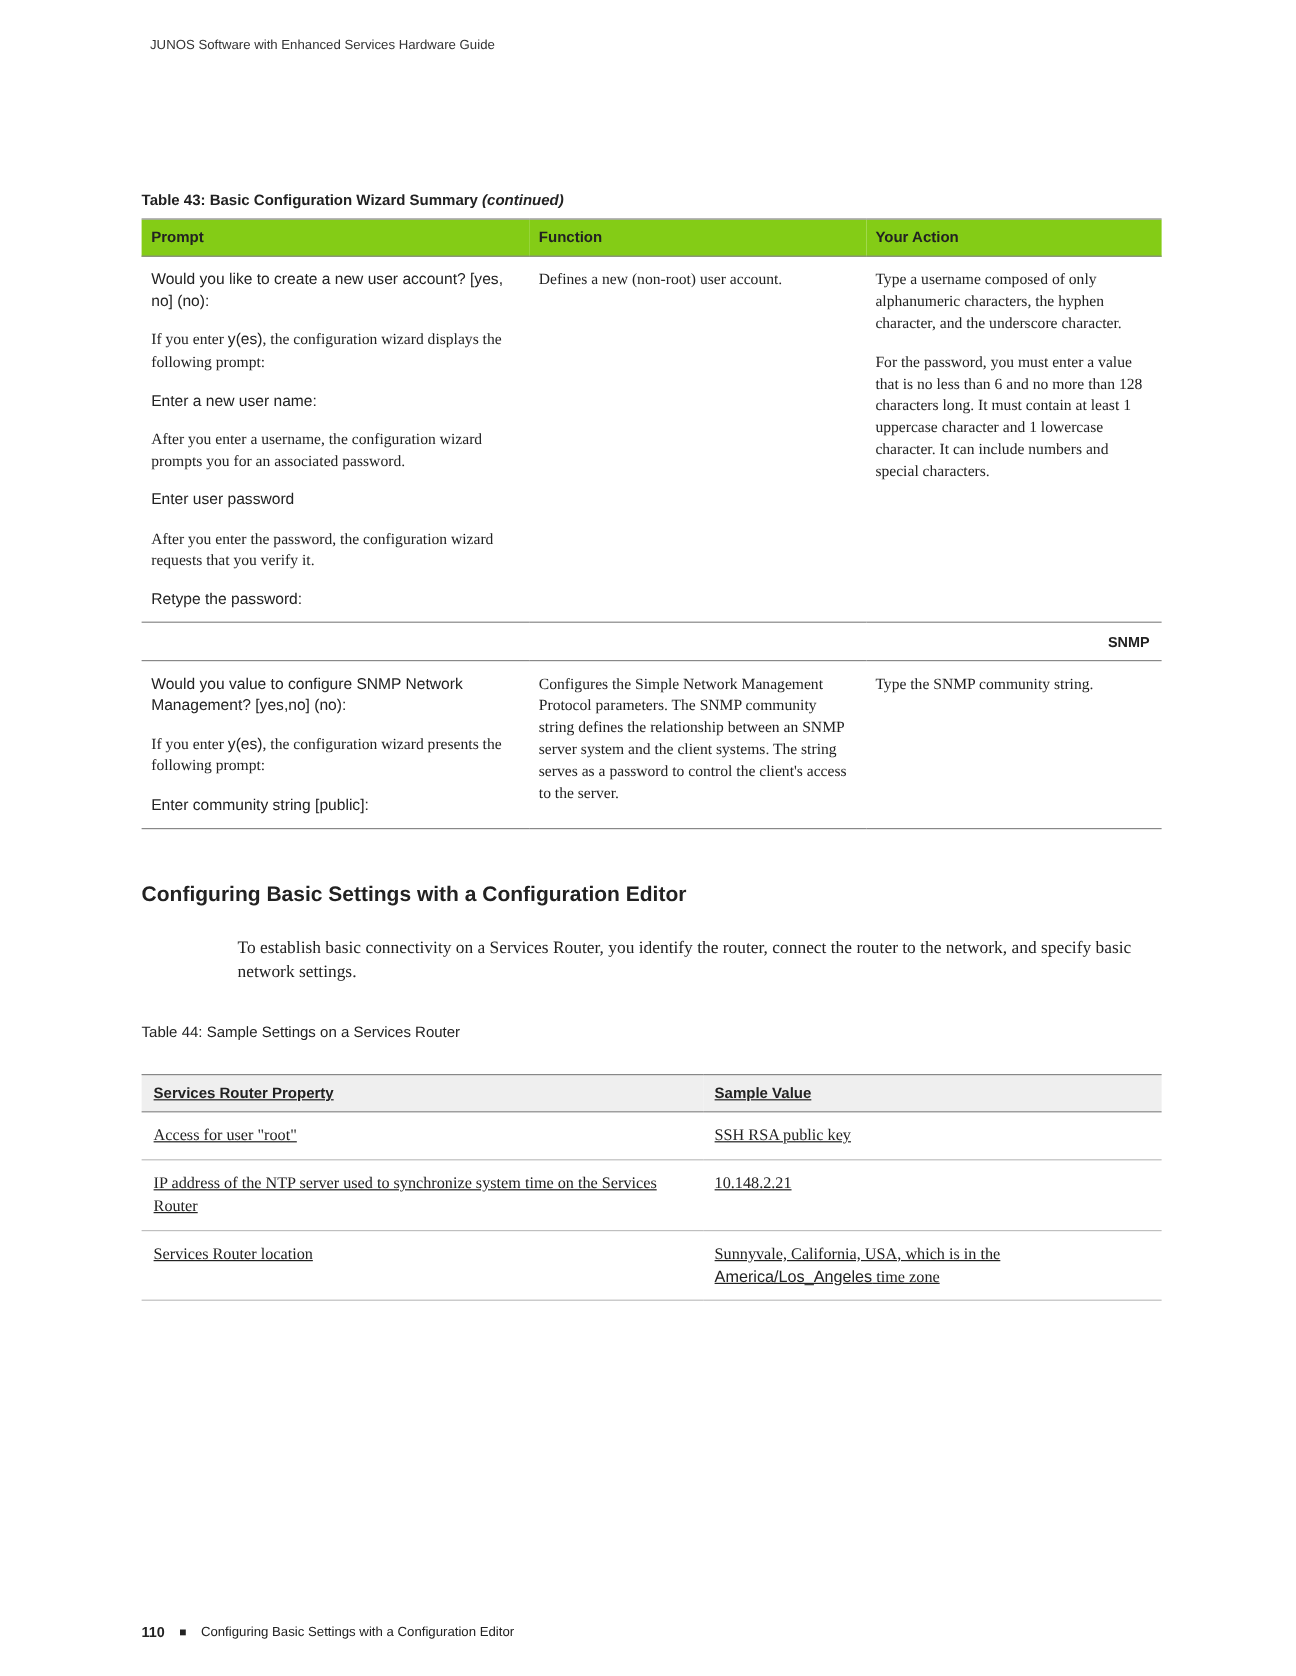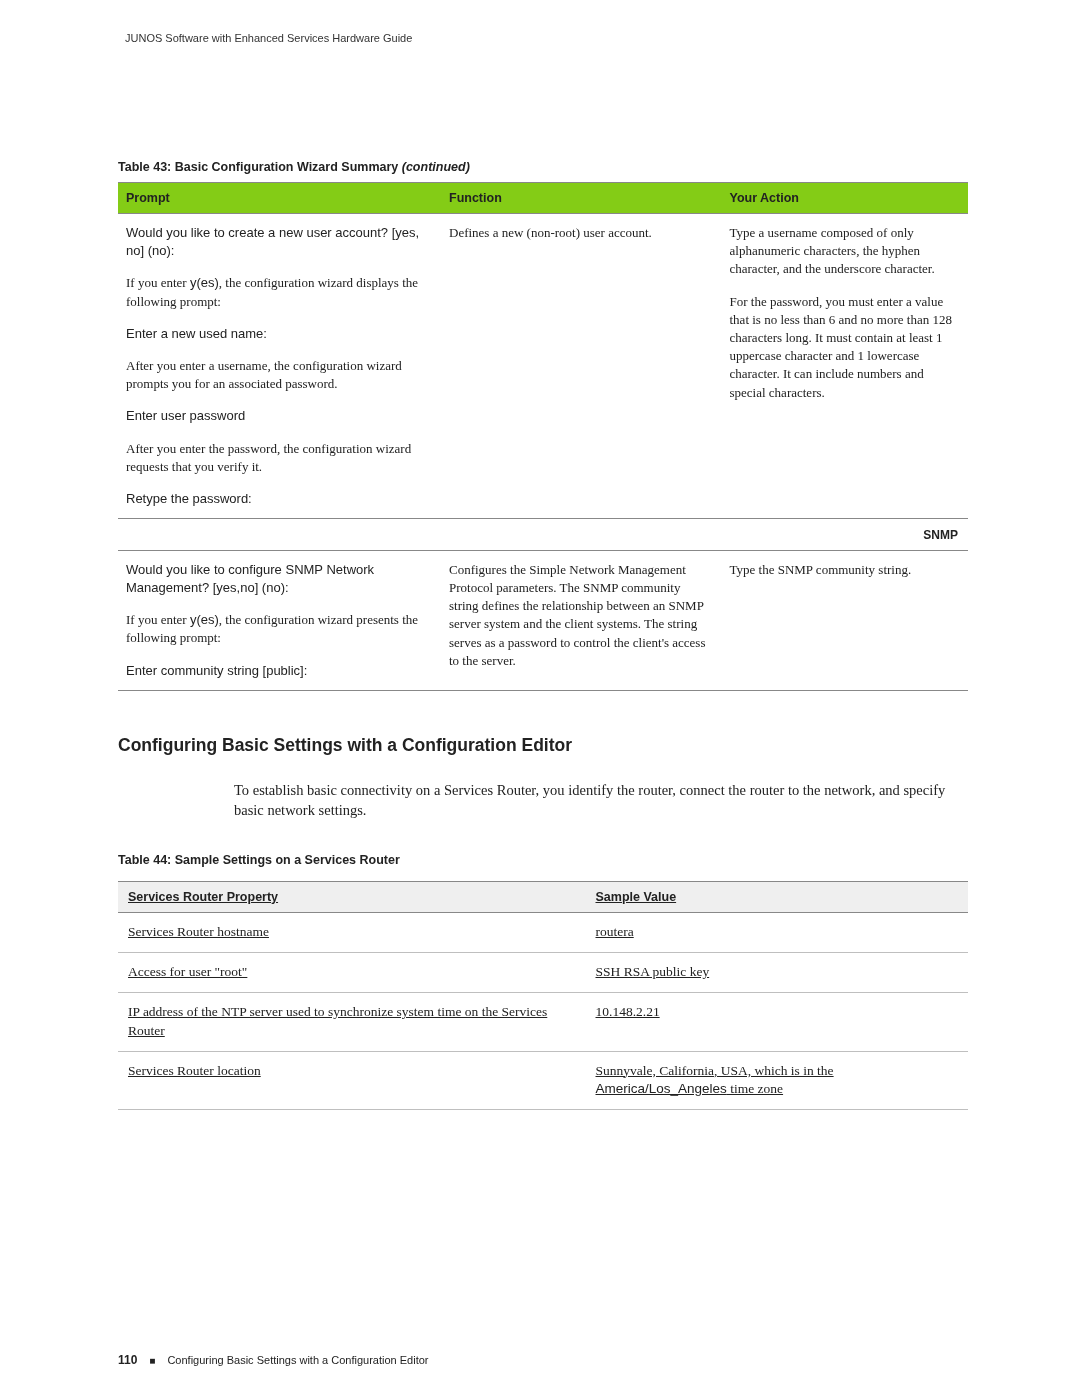--- a/index.html
+++ b/index.html
@@ -75,32 +75,32 @@
     .sans { font-family: Arial, Helvetica, sans-serif; }
     .spacer { height: 14px; }
     .h2 {
       font-family: Arial, Helvetica, sans-serif;
       font-weight: bold;
       font-size: 17.5px;
       margin-top: 44px;
       margin-bottom: 24px;
     }
     .body-indent {
-      margin-left: 116px;
+      margin-left: 80px;
       font-size: 14.5px;
       line-height: 1.42;
     }
     .body-indent p { margin-bottom: 16px; }
 
     .t44-title {
       font-family: Arial, Helvetica, sans-serif;
-      font-weight: bold;
+      font-weight: normal;
       font-size: 12.5px;
       margin-top: 32px;
-      margin-bottom: 14px;
+      margin-bottom: 28px;
     }
     .tbl44 {
       width: 100%;
       border-collapse: collapse;
       font-size: 13.5px;
       text-decoration: underline;
     }
     .tbl44 .thead-row th {
       background: #efefef;
       text-align: left;
@@ -153,21 +153,21 @@
       <th class="c3">Your Action</th>
     </tr>
     <tr>
       <td class="c1">
         <div class="promptline">Would you like to create a new user account? [yes, no] (no):</div>
         <div class="spacer"></div>
         <div>
           <span>If you enter </span><span class="sans">y(es)</span><span>, the configuration wizard displays the following prompt:</span>
         </div>
         <div class="spacer"></div>
-        <div class="promptline">Enter a new used name:</div>
+        <div class="promptline">Enter a new user name:</div>
         <div class="spacer"></div>
         <div>After you enter a username, the configuration wizard prompts you for an associated password.</div>
         <div class="spacer"></div>
         <div class="promptline">Enter user password</div>
         <div class="spacer"></div>
         <div>After you enter the password, the configuration wizard requests that you verify it.</div>
         <div class="spacer"></div>
         <div class="promptline">Retype the password:</div>
       </td>
       <td class="c2">Defines a new (non-root) user account.</td>
@@ -175,21 +175,21 @@
         <div>Type a username composed of only alphanumeric characters, the hyphen character, and the underscore character.</div>
         <div class="spacer"></div>
         <div>For the password, you must enter a value that is no less than 6 and no more than 128 characters long. It must contain at least 1 uppercase character and 1 lowercase character. It can include numbers and special characters.</div>
       </td>
     </tr>
     <tr class="section-head">
       <td colspan="3">SNMP</td>
     </tr>
     <tr>
       <td class="c1">
-        <div class="promptline">Would you like to configure SNMP Network Management? [yes,no] (no):</div>
+        <div class="promptline">Would you value to configure SNMP Network Management? [yes,no] (no):</div>
         <div class="spacer"></div>
         <div>
           <span>If you enter </span><span class="sans">y(es)</span><span>, the configuration wizard presents the following prompt:</span>
         </div>
         <div class="spacer"></div>
         <div class="promptline">Enter community string [public]:</div>
       </td>
       <td class="c2">Configures the Simple Network Management Protocol parameters. The SNMP community string defines the relationship between an SNMP server system and the client systems. The string serves as a password to control the client's access to the server.</td>
       <td class="c3">Type the SNMP community string.</td>
     </tr>
@@ -204,24 +204,20 @@
 
   <div class="t44-title">Table 44:  Sample Settings on a Services Router</div>
 
   <table class="tbl44">
     <tbody>
         <tr class="thead-row">
       <th class="c1b">Services Router Property</th>
       <th class="c2b">Sample Value</th>
     </tr>
     <tr>
-      <td>Services Router hostname</td>
-      <td><span>routera</span></td>
-    </tr>
-    <tr>
       <td>Access for user "root"</td>
       <td><span>SSH RSA public key</span></td>
     </tr>
     <tr>
       <td>IP address of the NTP server used to synchronize system time on the Services Router</td>
       <td><span>10.148.2.21</span></td>
     </tr>
     <tr>
       <td>Services Router location</td>
       <td>

